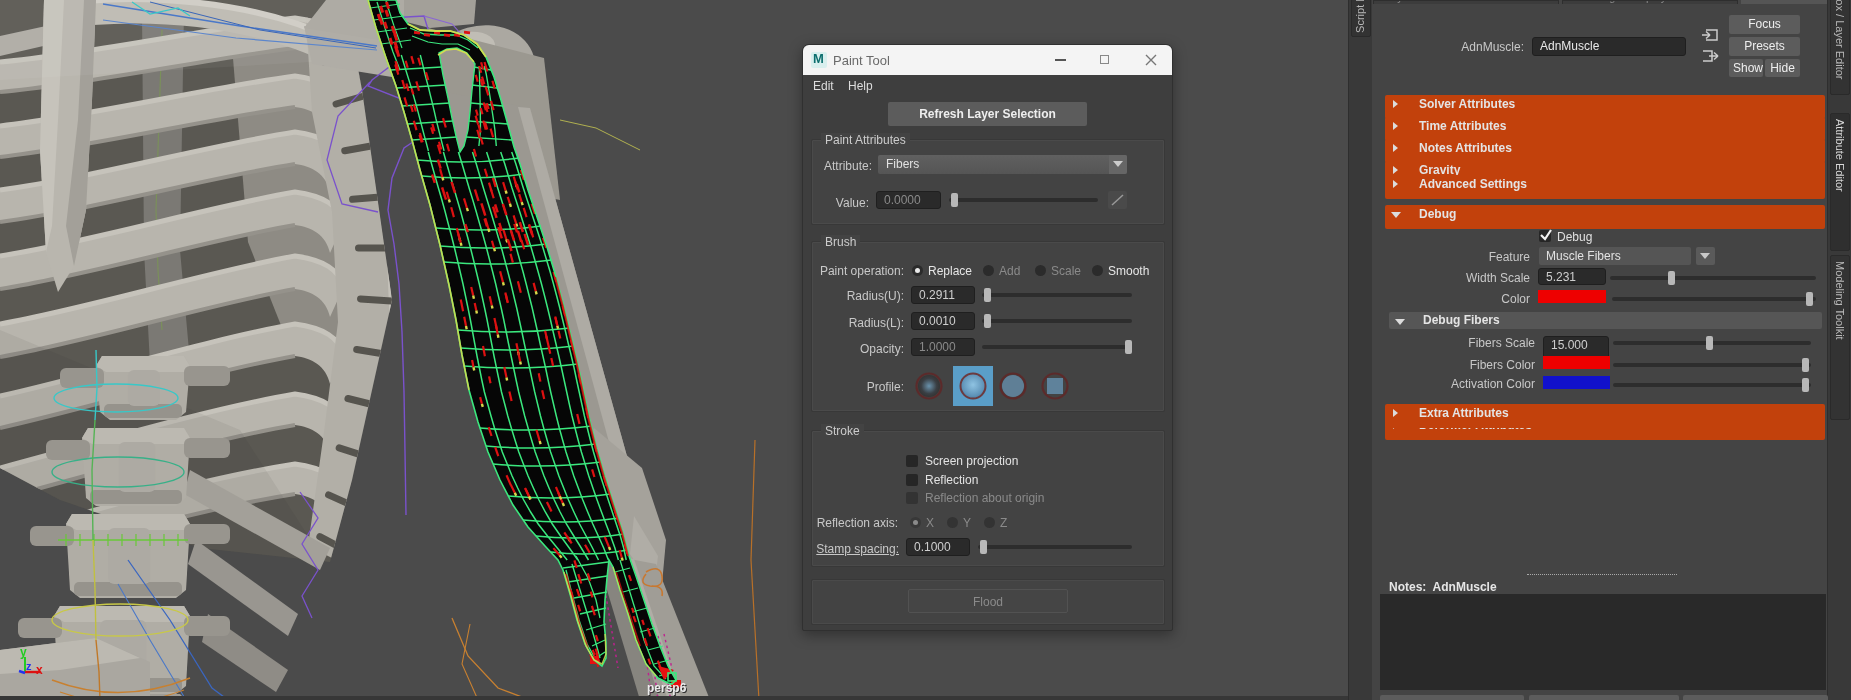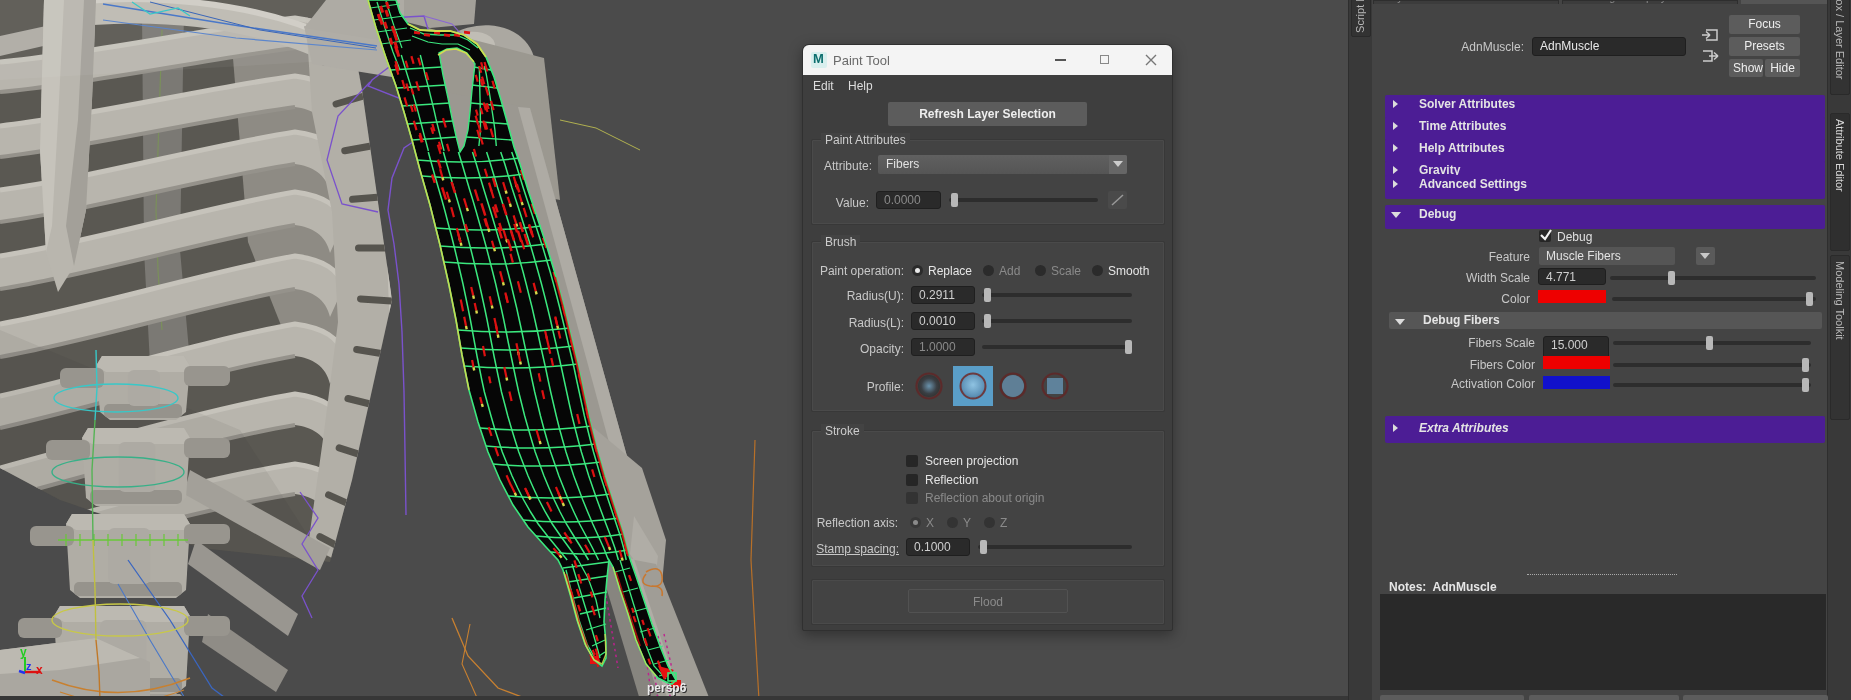--- a/index.html
+++ b/index.html
@@ -5,21 +5,21 @@
   font-family:"Liberation Sans",sans-serif;font-size:12px;color:#cccccc;}
 .abs{position:absolute;}
 #vp{position:absolute;left:0;top:0;width:1348px;height:700px;}
 #lstrip{position:absolute;left:1348px;top:0;width:24px;height:700px;background:#393939;border-left:1px solid #2e2e2e;}
 #panel{position:absolute;left:1372px;top:0;width:455px;height:700px;background:#444444;}
 #rstrip{position:absolute;left:1827px;top:0;width:24px;height:700px;background:#393939;border-left:1px solid #2e2e2e;}
 .vtab{position:absolute;left:2px;width:20px;background:#333333;border:1px solid #2a2a2a;border-radius:2px;color:#b8b8b8;}
 .vtab{overflow:hidden;}
 .vtab span{position:absolute;left:3px;top:5px;writing-mode:vertical-rl;white-space:nowrap;font-size:11px;}
 .vtabL span{writing-mode:vertical-rl;transform:rotate(180deg);left:2px;top:auto;bottom:3px;}
-.hdr{position:absolute;left:13px;width:440px;height:24px;background:#4c1d95;border-radius:2px;
+.hdr{position:absolute;left:13px;width:440px;height:24px;background:#c2410c;border-radius:2px;
   color:#e4e4e4;font-weight:bold;line-height:19px;}
 .hdr .tri{position:absolute;left:8px;top:5px;width:0;height:0;border-left:5px solid #dcdcdc;border-top:4.5px solid transparent;border-bottom:4.5px solid transparent;}
 .hdr .trid{position:absolute;left:6px;top:7px;width:0;height:0;border-top:6px solid #dcdcdc;border-left:5px solid transparent;border-right:5px solid transparent;}
 .hdr .t{margin-left:34px;}
 .lab{position:absolute;text-align:right;color:#c8c8c8;}
 .field{position:absolute;background:#2a2a2a;border:1px solid #1f1f1f;border-radius:3px;color:#cfcfcf;padding-left:7px;line-height:16px;}
 .btn{position:absolute;background:#5c5c5c;border-radius:2px;color:#eeeeee;text-align:center;}
 .track{position:absolute;height:4px;background:#2d2d2d;border-radius:2px;}
 .knob{position:absolute;width:7px;height:14px;background:#b8b8b8;border-radius:2px;}
 .combo{position:absolute;background:linear-gradient(#606060,#555555);border-radius:2px;color:#e2e2e2;}
@@ -526,59 +526,59 @@
 <svg class="abs" style="left:1700px;top:48px;" width="20" height="16">
     <path d="M3,3 L12,3 L12,13 L3,13" fill="none" stroke="#cccccc" stroke-width="1.5"></path>
     <path d="M9,8 L18,8 M18,8 L14,4.5 M18,8 L14,11.5" stroke="#cccccc" stroke-width="1.5" fill="none"></path>
   </svg>
 <div class="btn" style="left:1729px;top:15px;width:71px;height:19px;line-height:19px;">Focus</div>
 <div class="btn" style="left:1729px;top:37px;width:71px;height:19px;line-height:19px;">Presets</div>
 <div class="btn" style="left:1729px;top:59px;width:34px;height:18px;line-height:18px;text-align:right;">Show</div>
 <div class="btn" style="left:1765px;top:59px;width:35px;height:18px;line-height:18px;">Hide</div>
 <div class="hdr" style="left:1385px;top:95px;"><div class="tri"></div><span class="t">Solver Attributes</span></div>
 <div class="hdr" style="left:1385px;top:117px;"><div class="tri"></div><span class="t">Time Attributes</span></div>
-<div class="hdr" style="left:1385px;top:139px;"><div class="tri"></div><span class="t">Help Attributes</span></div>
+<div class="hdr" style="left:1385px;top:139px;"><div class="tri"></div><span class="t">Notes Attributes</span></div>
 <div class="hdr" style="left:1385px;top:161px;"><div class="tri"></div><span class="t">Gravity</span></div>
 <div class="hdr" style="left:1385px;top:175px;"><div class="tri"></div><span class="t">Advanced Settings</span></div>
 <div class="hdr" style="left:1385px;top:205px;"><div class="trid"></div><span class="t">Debug</span></div>
 <div class="cb" style="left:1539px;top:230px;"></div>
 <svg class="abs" style="left:1538px;top:227px;" width="16" height="16">
     <path d="M3,8 L7,12 L13,3" stroke="#f0f0f0" stroke-width="2.2" fill="none"></path>
   </svg>
 <span class="abs" style="left:1557px;top:230px;color:#e0e0e0;">Debug</span>
 <div class="lab" style="left:1410px;top:250px;width:120px;">Feature</div>
-<div class="combo" style="left:1539px;top:247px;width:136px;height:18px;background:#555;">
+<div class="combo" style="left:1539px;top:247px;width:152px;height:18px;background:#555;">
     <span style="position:absolute;left:7px;top:2px;">Muscle Fibers</span>
   </div>
 <div class="abs" style="left:1696px;top:247px;width:19px;height:18px;background:#5a5a5a;border-radius:2px;">
     <div style="position:absolute;left:4px;top:6px;border-top:6px solid #c8c8c8;border-left:5.5px solid transparent;border-right:5.5px solid transparent;"></div>
   </div>
 <div class="lab" style="left:1410px;top:271px;width:120px;">Width Scale</div>
-<div class="field" style="left:1538px;top:268px;width:68px;height:17px;">4.771</div>
+<div class="field" style="left:1538px;top:268px;width:68px;height:17px;">5.231</div>
 <div class="track" style="left:1610px;top:276px;width:206px;"></div>
 <div class="knob" style="left:1668px;top:271px;"></div>
 <div class="lab" style="left:1410px;top:292px;width:120px;">Color</div>
 <div class="swatch" style="left:1538px;top:290px;width:68px;background:#ee0000;"></div>
 <div class="track" style="left:1612px;top:297px;width:204px;"></div>
 <div class="knob" style="left:1806px;top:292px;"></div>
 <div class="hdr" style="left:1389px;top:312px;width:433px;height:17px;line-height:17px;background:#565656;"><div class="trid"></div><span class="t">Debug Fibers</span></div>
 <div class="lab" style="left:1410px;top:336px;width:125px;">Fibers Scale</div>
 <div class="field" style="left:1543px;top:336px;width:66px;height:23px;">15.000</div>
 <div class="track" style="left:1613px;top:341px;width:198px;"></div>
 <div class="knob" style="left:1706px;top:336px;"></div>
 <div class="lab" style="left:1410px;top:358px;width:125px;">Fibers Color</div>
 <div class="swatch" style="left:1543px;top:356px;width:67px;background:#ee0000;"></div>
 <div class="track" style="left:1613px;top:363px;width:198px;"></div>
 <div class="knob" style="left:1802px;top:358px;"></div>
 <div class="lab" style="left:1410px;top:377px;width:125px;">Activation Color</div>
 <div class="swatch" style="left:1543px;top:376px;width:67px;background:#1111cc;"></div>
 <div class="track" style="left:1613px;top:383px;width:198px;"></div>
 <div class="knob" style="left:1802px;top:378px;"></div>
 <div class="hdr" style="left:1385px;top:398px;margin-top:18px;"><div class="tri"></div><span class="t">Deformer Attributes</span></div>
-<div class="hdr" style="left:1385px;top:419px;font-style:italic;"><div class="tri"></div><span class="t">Extra Attributes</span></div>
+<div class="hdr" style="left:1385px;top:404px;"><div class="tri"></div><span class="t">Extra Attributes</span></div>
 <div class="abs" style="left:1527px;top:574px;width:150px;border-top:1.5px dotted #aaaaaa;"></div>
 <span class="abs" style="left:1389px;top:580px;color:#e6e6e6;font-weight:bold;">Notes:&nbsp; AdnMuscle</span>
 <div class="abs" style="left:1380px;top:594px;width:446px;height:96px;background:#292929;"></div>
 <div class="abs" style="left:1380px;top:695px;width:144px;height:5px;background:#5c5c5c;border-radius:2px 2px 0 0;"></div>
 <div class="abs" style="left:1529px;top:695px;width:150px;height:5px;background:#5c5c5c;border-radius:2px 2px 0 0;"></div>
 <div class="abs" style="left:1683px;top:695px;width:145px;height:5px;background:#5c5c5c;border-radius:2px 2px 0 0;"></div>
 <div class="abs" style="left:802px;top:44px;width:371px;height:587px;background:#3e3e3e;border:1px solid #303030;border-radius:7px 7px 2px 2px;box-shadow:0 4px 14px rgba(0,0,0,0.35);">
     <div class="abs" style="left:0;top:0;width:369px;height:30px;background:#f4f4f4;border-radius:6px 6px 0 0;">
       <div class="abs" style="left:8px;top:7px;width:16px;height:16px;background:#d9efee;border-radius:2px;">
         <span style="position:absolute;left:2px;top:-1px;font-weight:bold;font-size:13px;color:#0d6e6e;">M</span>

